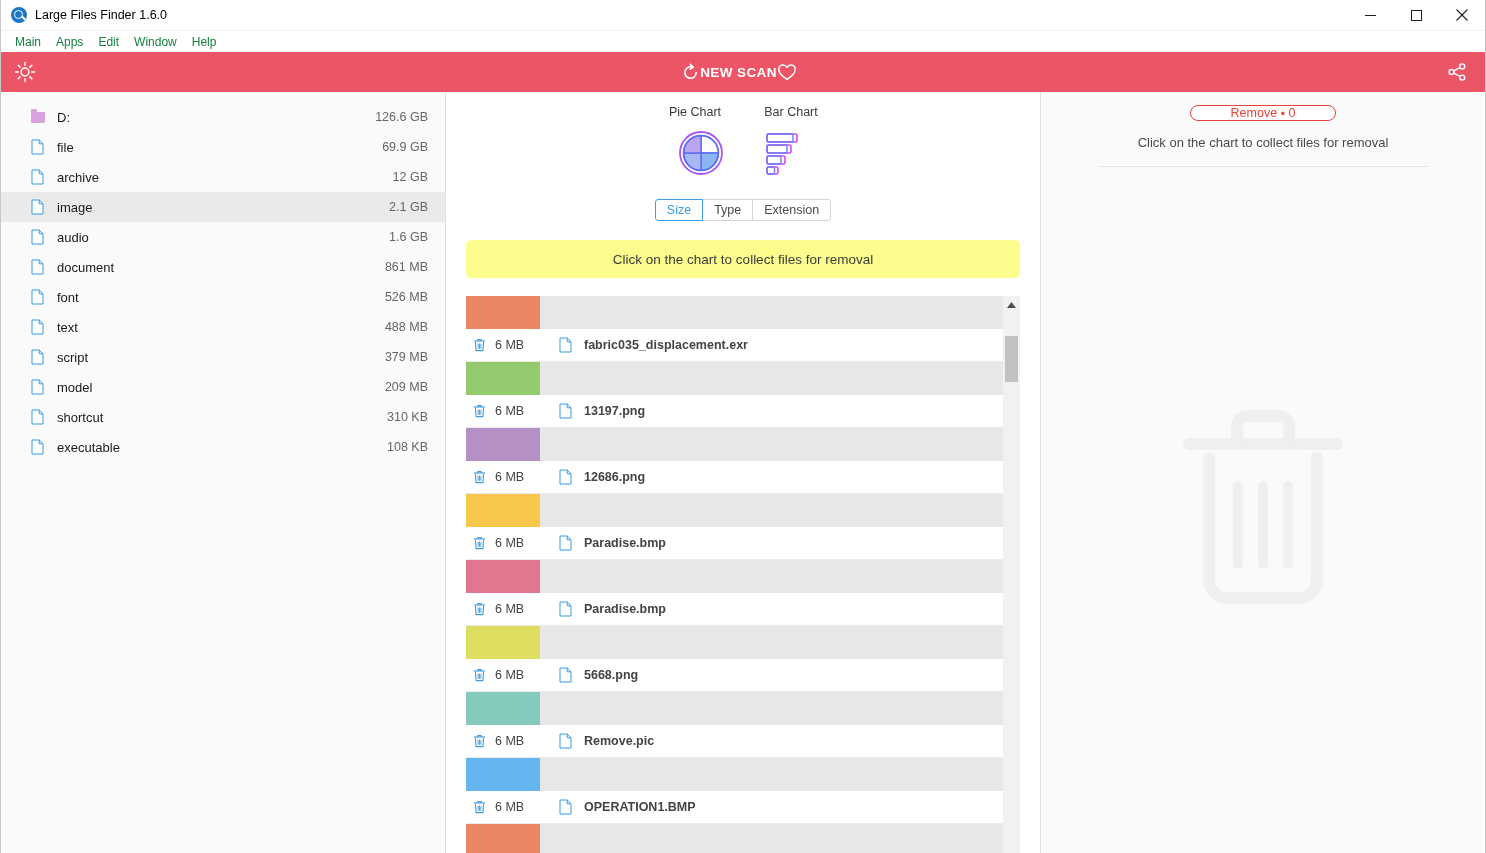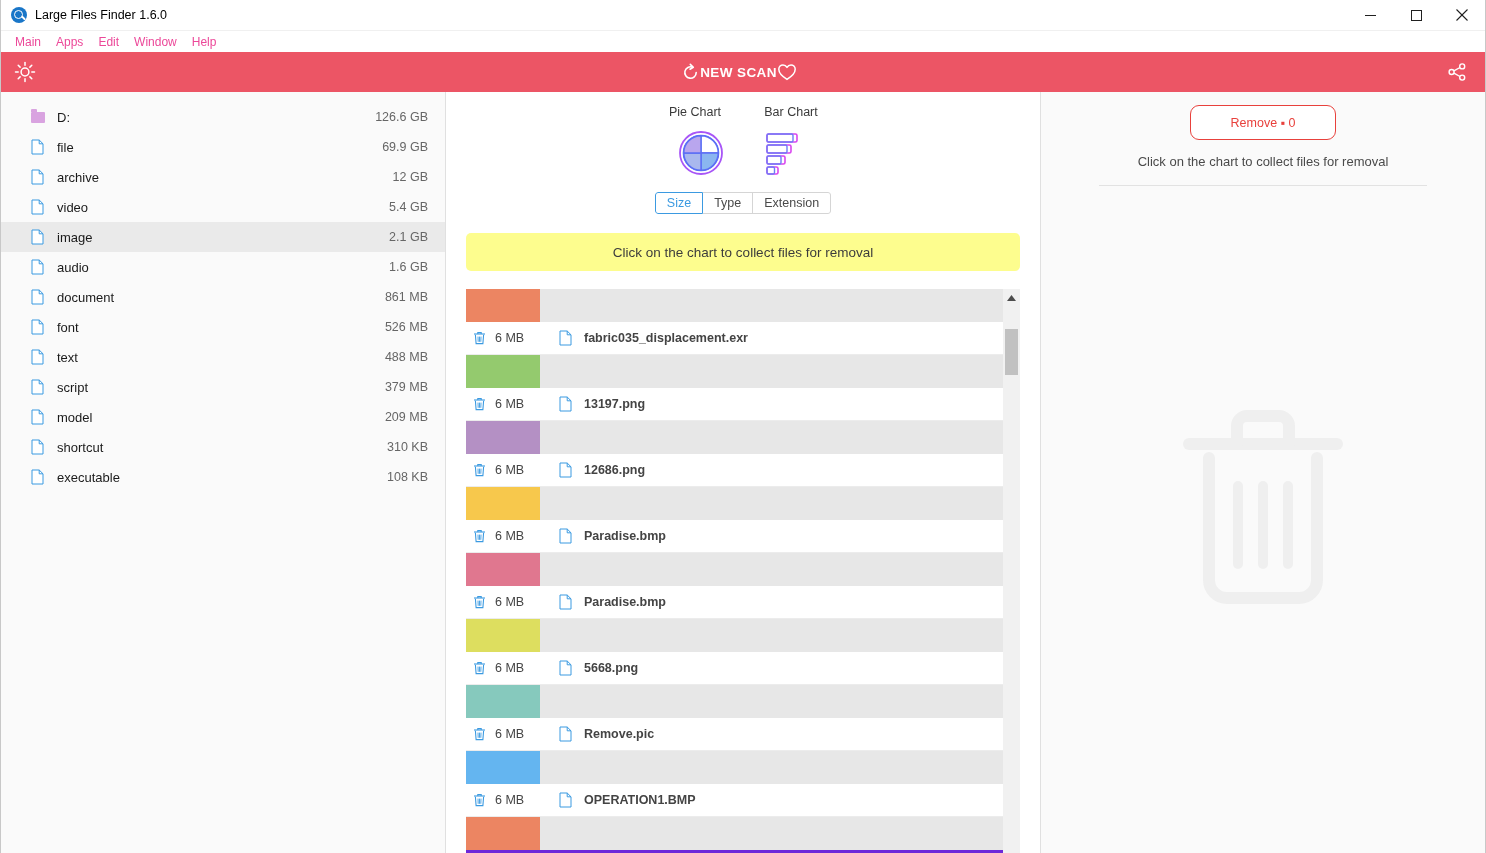--- a/index.html
+++ b/index.html
@@ -24,21 +24,21 @@
                       background: #ffffff; transform: rotate(45deg); border-radius: 1px; }
   .title-text { font-size: 12.5px; color: #000000; }
   .win-btns { display: flex; height: 31px; }
   .win-btn { width: 46px; height: 31px; display: flex; align-items: center; justify-content: center;
              font-size: 13px; color: #202020; }
   .win-btn svg { display: block; }
 
   
   .menubar { height: 21px; display: flex; align-items: center; background: #ffffff;
              padding-left: 8px; gap: 3px; flex: none; }
-  .menu-item { font-size: 12px; color: #ec4899; padding: 2px 6px; text-align: right; }
+  .menu-item { font-size: 12px; color: #15803d; padding: 2px 6px; text-align: right; }
 
   
   .toolbar { height: 40px; background: #ec5565; display: flex; align-items: center;
              position: relative; flex: none; }
   .tb-left { width: 48px; display: flex; align-items: center; justify-content: center; }
   .tb-center { flex: 1; display: flex; align-items: center; justify-content: center; }
   .tb-right { width: 56px; display: flex; align-items: center; justify-content: center; }
   .newscan-label { color: #ffffff; font-size: 13.5px; font-weight: bold; letter-spacing: 0.4px; }
   .tb-icon svg { display: block; }
 
@@ -58,21 +58,21 @@
                         background: #d9a3e0; border-radius: 1px 1px 0 0; }
 
   
   .center { width: 595px; background: #ffffff; border-right: 1px solid #e0e0e0;
             display: flex; flex-direction: column; flex: none; min-height: 0; }
   .chart-picker { padding-top: 13px; display: flex; flex-direction: column; align-items: center; }
   .cp-labels { display: flex; gap: 12px; }
   .cp-label { width: 84px; text-align: center; font-size: 12.5px; color: #3a3a3a; }
   .cp-icons { display: flex; gap: 0px; margin-top: 11px; }
   .cp-icon { width: 84px; display: flex; align-items: center; justify-content: center; }
-  .seg { display: flex; margin-top: 16px; border-radius: 3px; overflow: hidden; }
+  .seg { display: flex; margin-top: 23px; border-radius: 3px; overflow: hidden; }
   .seg-btn { height: 22px; padding: 0 11px; display: flex; align-items: center; justify-content: center;
              font-size: 12.5px; color: #4a4a4a; background: #ffffff;
              border: 1px solid #d5d5d5; border-left: none; }
   .seg-btn:first-child { border-left: 1px solid #d5d5d5; border-radius: 3px 0 0 3px; }
   .seg-btn:last-child { border-radius: 0 3px 3px 0; }
   .seg-btn.active { color: #3b9ae1; border-color: #3b9ae1; }
 
   .banner { margin: 19px 20px 0 20px; height: 38px; background: #fdfd8e; border-radius: 5px;
             display: flex; align-items: center; justify-content: center;
             font-size: 13.5px; color: #3c3c3c; flex: none; }
@@ -88,21 +88,21 @@
   .doc-ico { width: 26px; display: flex; align-items: center; justify-content: center; flex: none; }
   .file-name { font-size: 12.5px; color: #444444; padding-left: 6px; font-weight: bold; }
 
   
   .scrollbar { width: 17px; background: #f1f1f1; flex: none; position: relative; }
   .sb-up { height: 17px; display: flex; align-items: center; justify-content: center; }
   .sb-thumb { position: absolute; top: 40px; left: 2px; width: 13px; height: 46px; background: #c1c1c1; }
 
   
   .right { flex: 1; background: #fafafa; position: relative; padding-top: 13px; min-width: 0; }
-  .remove-btn { width: 146px; height: 35px; margin: 0 auto; display: flex; align-items: center;
+  .remove-btn { width: 146px; height: 16px; margin: 0 auto; display: flex; align-items: center;
                 justify-content: center; border: 1px solid #e8413c; border-radius: 9px;
                 background: #ffffff; color: #e8413c; font-size: 12.5px; }
   .remove-hint { text-align: center; font-size: 13px; color: #4a4a4a; margin-top: 14px; }
   .rule { height: 1px; background: #e2e2e2; margin: 16px 58px 0 58px; }
   .trash-watermark { position: absolute; left: 50%; top: 316px; transform: translateX(-50%); }
 </style>
 </head>
 <body>
 
 <div class="app">
@@ -208,30 +208,20 @@
         <div class="side-row">
           <span class="side-ico">
             <svg width="13" height="16" viewBox="0 0 13 16">
               <path d="M1 1 L8.2 1 L12 4.8 L12 15 L1 15 Z" fill="#ffffff" stroke="#3b9ae1" stroke-width="1"></path>
               <path d="M8.2 1 L8.2 4.8 L12 4.8" fill="none" stroke="#3b9ae1" stroke-width="1"></path>
             </svg>
           </span>
           <span class="side-name">archive</span>
           <span class="side-size">12 GB</span>
         </div>
-        <div class="side-row">
-          <span class="side-ico">
-            <svg width="13" height="16" viewBox="0 0 13 16">
-              <path d="M1 1 L8.2 1 L12 4.8 L12 15 L1 15 Z" fill="#ffffff" stroke="#3b9ae1" stroke-width="1"></path>
-              <path d="M8.2 1 L8.2 4.8 L12 4.8" fill="none" stroke="#3b9ae1" stroke-width="1"></path>
-            </svg>
-          </span>
-          <span class="side-name">video</span>
-          <span class="side-size">5.4 GB</span>
-        </div>
         <div class="side-row selected">
           <span class="side-ico">
             <svg width="13" height="16" viewBox="0 0 13 16">
               <path d="M1 1 L8.2 1 L12 4.8 L12 15 L1 15 Z" fill="#ffffff" stroke="#3b9ae1" stroke-width="1"></path>
               <path d="M8.2 1 L8.2 4.8 L12 4.8" fill="none" stroke="#3b9ae1" stroke-width="1"></path>
             </svg>
           </span>
           <span class="side-name">image</span>
           <span class="side-size">2.1 GB</span>
         </div>

